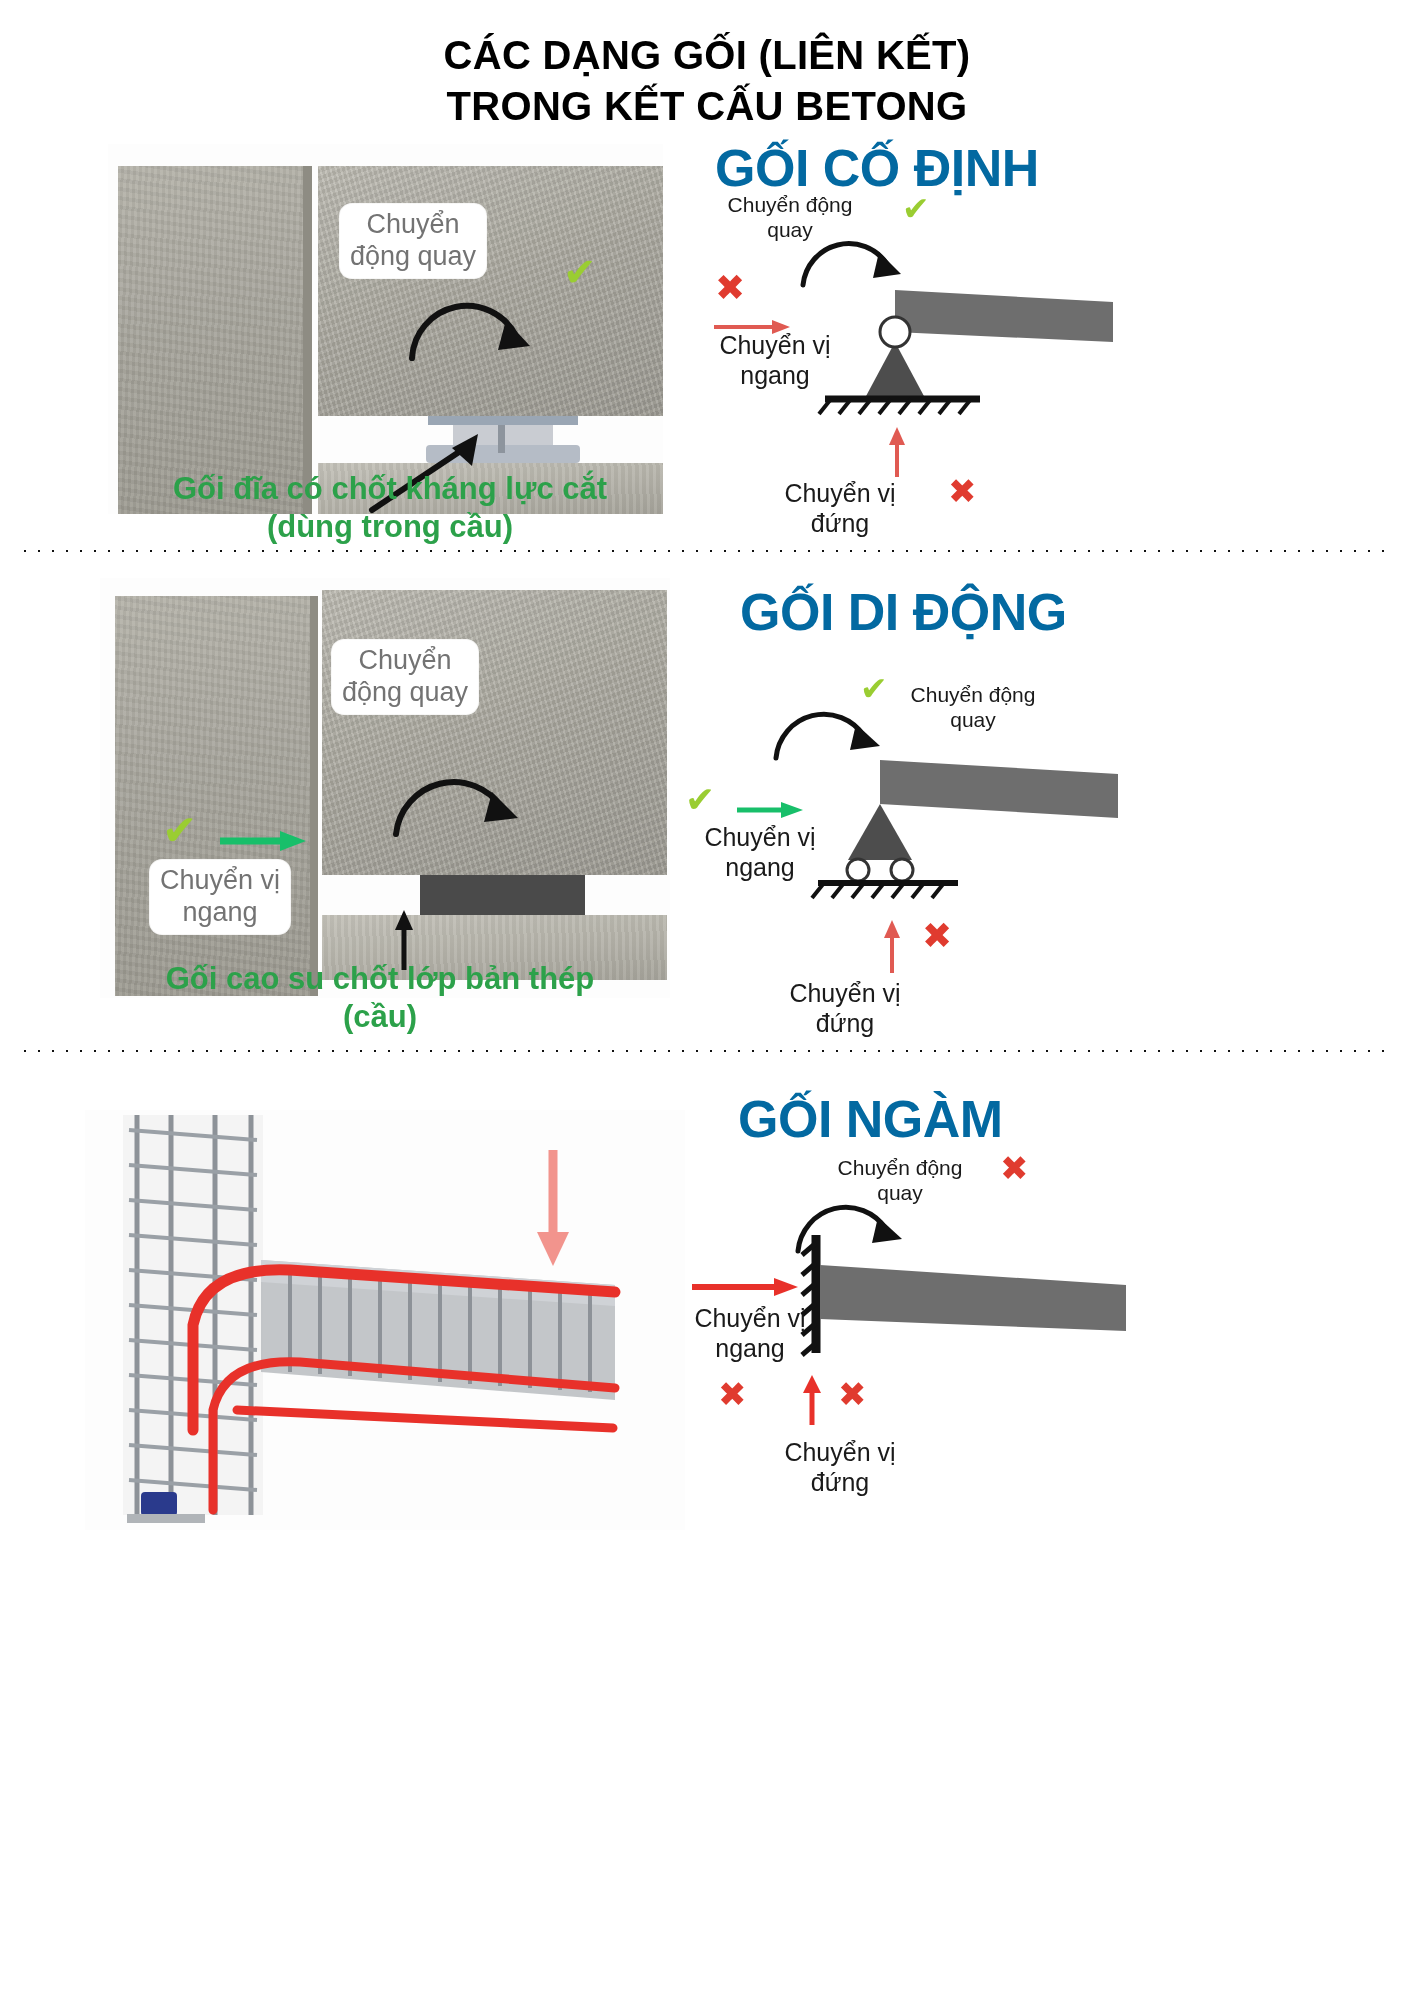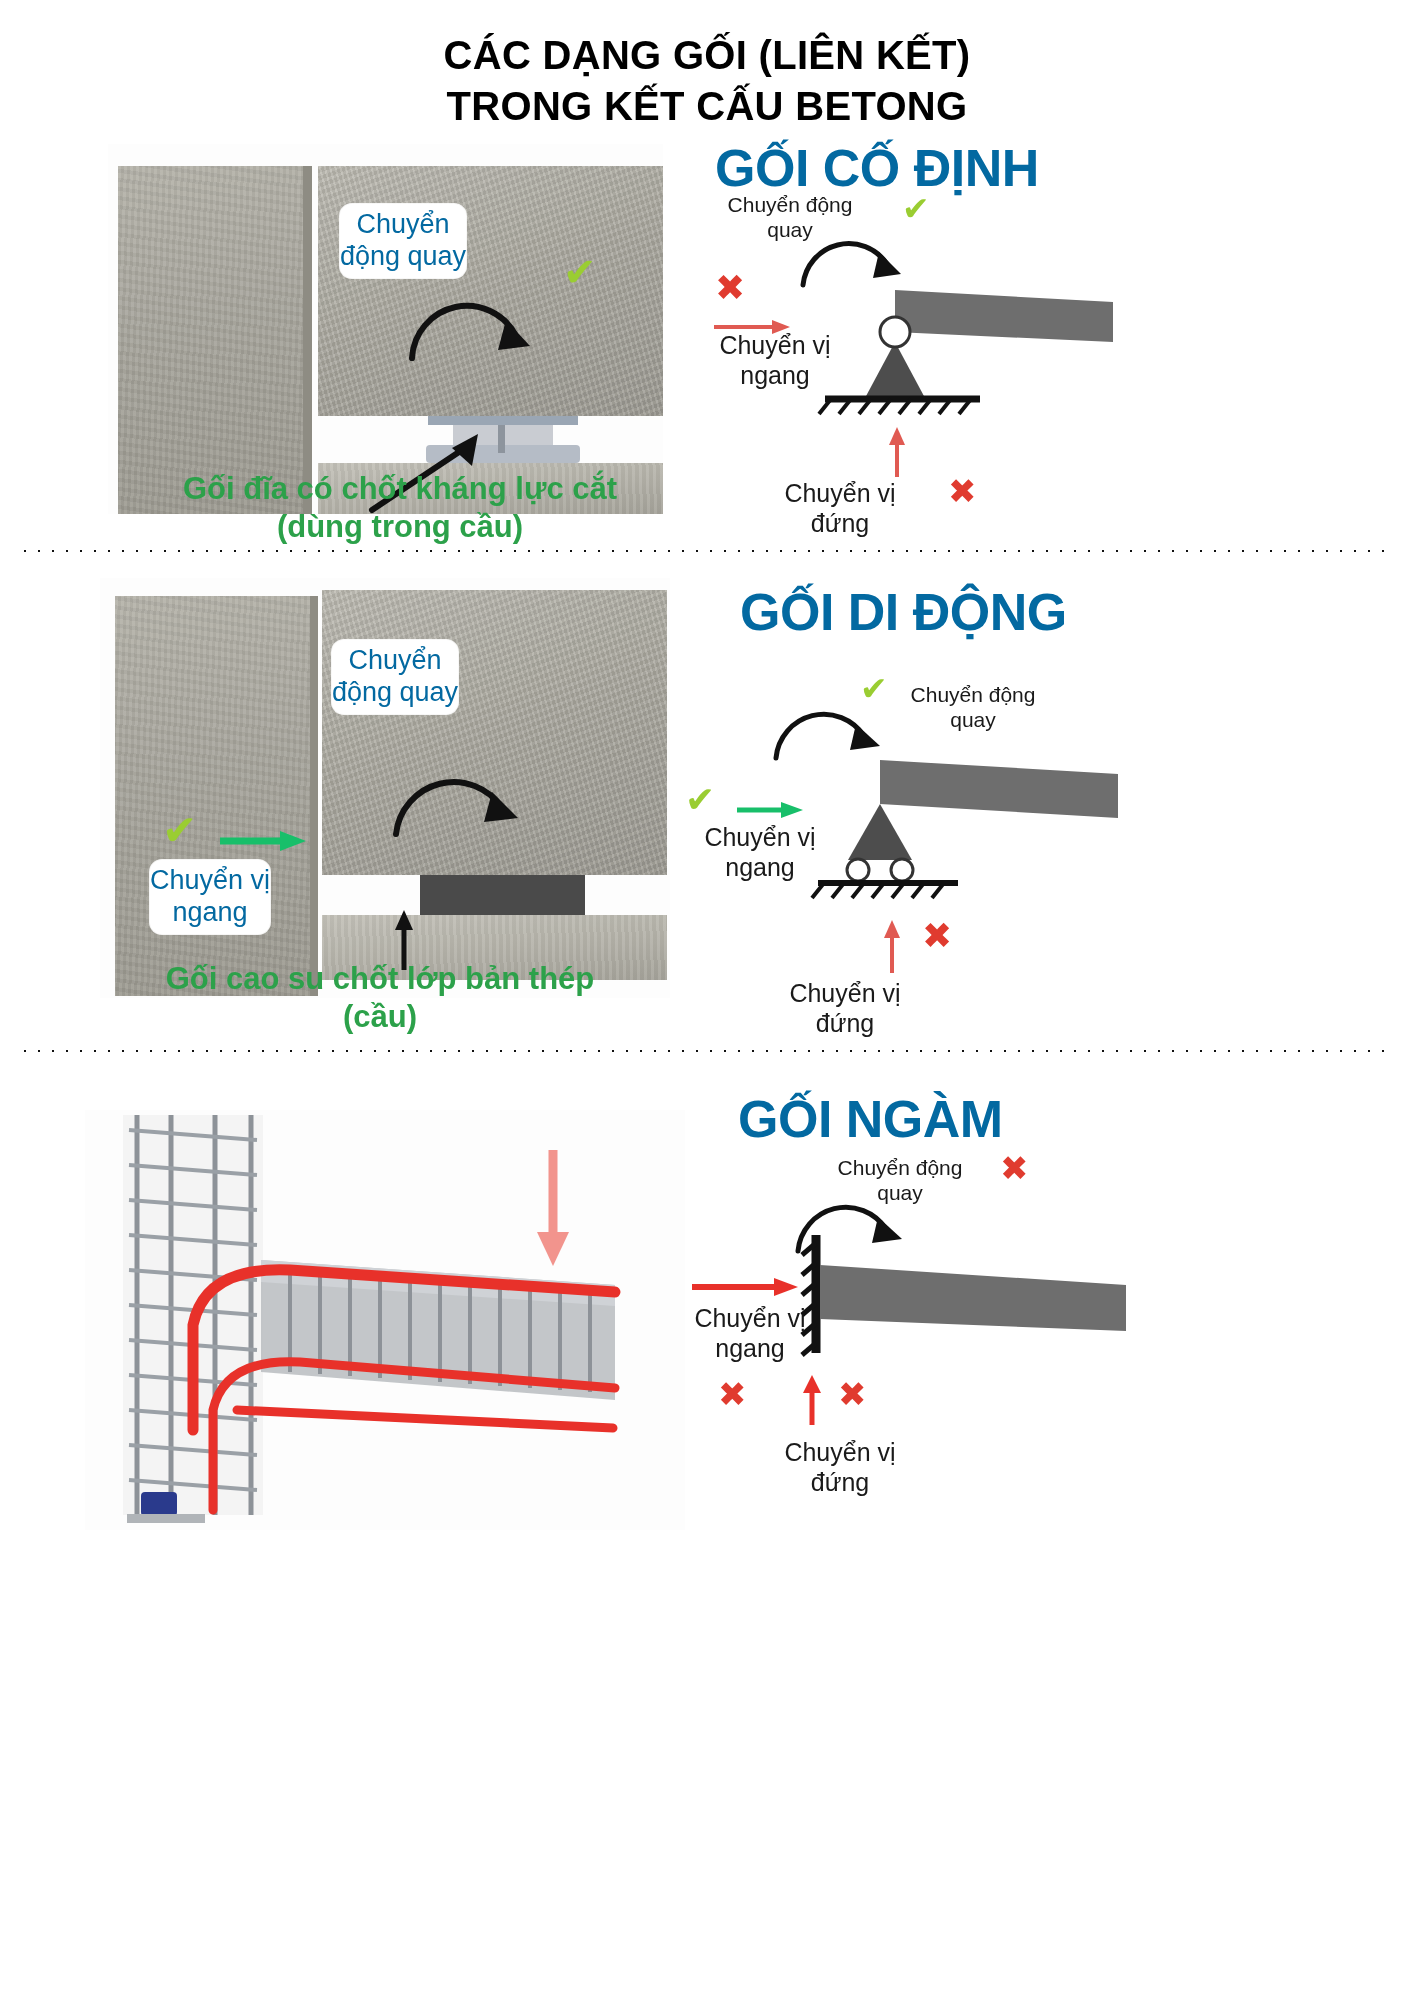--- a/index.html
+++ b/index.html
@@ -67,27 +67,27 @@
     background:
       repeating-linear-gradient(88deg, rgba(255,255,255,0.08) 0 3px, rgba(0,0,0,0.035) 3px 7px),
       linear-gradient(175deg,#c3c1b8 0%,#b2b0a7 60%,#a5a39a 100%);
   }
 
   
   .pill {
     position: absolute;
     background: #fff;
     border-radius: 12px;
-    color: #0369a1;
+    color: #737373;
     font-family: "Liberation Sans", sans-serif;
     font-size: 27px;
     line-height: 1.18;
     font-weight: 400;
     text-align: center;
-    padding: 5px 0;
+    padding: 5px 10px;
     white-space: pre-line;
     box-shadow: 0 0 0 1px rgba(255,255,255,0.9);
   }
 
   
   .caption {
     position: absolute;
     color: #2ca14a;
     font-family: "Liberation Sans", sans-serif;
     font-weight: bold;
@@ -174,21 +174,21 @@
         <path d="M14 74 A55 55 0 0 1 118 52" fill="none" stroke="#111" stroke-width="6" stroke-linecap="round"></path>
         <polygon points="108,36 132,62 100,66" fill="#111"></polygon>
       </svg>
 
       <svg style="left:252px; top:280px;" width="130" height="90" viewBox="0 0 130 90">
         <line x1="12" y1="86" x2="108" y2="22" stroke="#111" stroke-width="6" stroke-linecap="round"></line>
         <polygon points="118,10 112,42 92,24" fill="#111"></polygon>
       </svg>
     </div>
 
-    <div class="caption" style="left:140px; top:340px; width:520px;">Gối đĩa có chốt kháng lực cắt
+    <div class="caption" style="left:130px; top:340px; width:520px;">Gối đĩa có chốt kháng lực cắt
 (dùng trong cầu)</div>
 
     <div style="position:absolute; left:690px; top:0px; width:420px; height:415px;">
 
       <div class="dhead" style="left:25px; top:8px;">GỐI CỐ ĐỊNH</div>
 
       <div class="dlabel" style="left:15px; top:62px; width:170px;">Chuyển động
 quay</div>
       <div class="mark check" style="left:212px; top:62px; font-size:33px;">✔</div>
 

